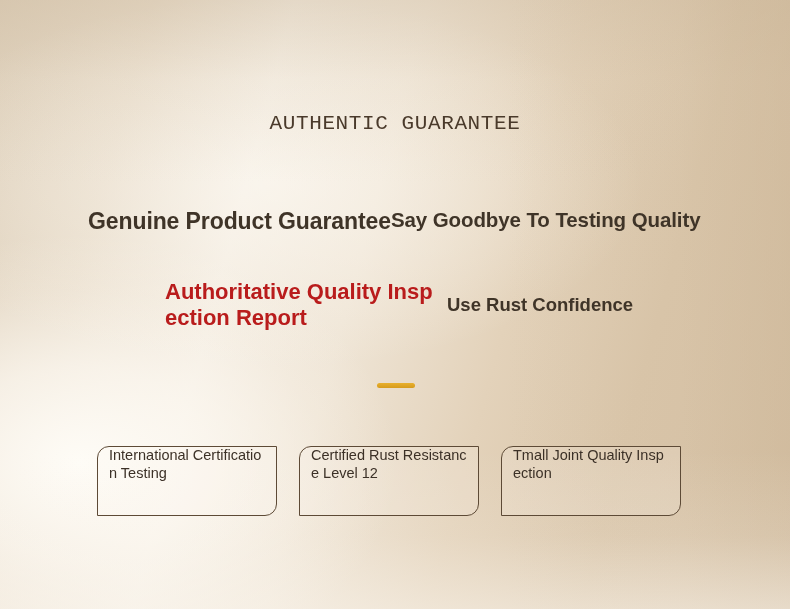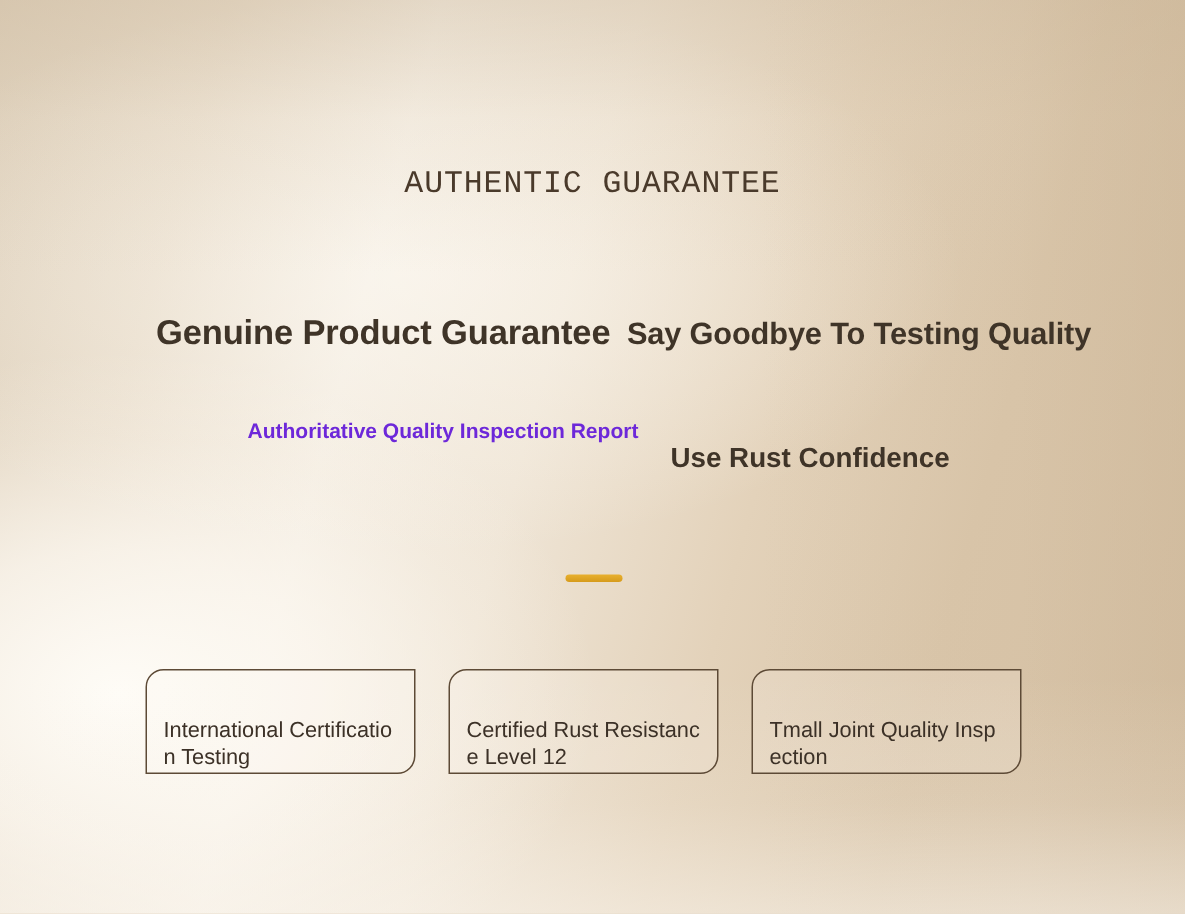--- a/index.html
+++ b/index.html
@@ -84,50 +84,49 @@
     font-family: Liberation Mono, monospace;
     font-size: 21px;
     letter-spacing: 0.6px;
     color: #4a3a2b;
     white-space: nowrap;
   }
 
   
   .headline-row {
     position: absolute;
-    left: 104px;
+    left: 88px;
     top: 208px;
     display: flex;
-    align-items: flex-end;
+    align-items: flex-start;
     white-space: nowrap;
-    gap: 11px;
   }
   .headline-primary {
     font-size: 23px;
     font-weight: bold;
     color: #3f3428;
     letter-spacing: -0.1px;
   }
   .headline-secondary {
     font-size: 20.5px;
     font-weight: bold;
     color: #3f3428;
     letter-spacing: -0.1px;
   }
 
   
   .subhead-block {
     position: absolute;
     left: 165px;
     top: 279px;
     width: 270px;
-    font-size: 14px;
+    font-size: 22px;
     font-weight: bold;
     line-height: 1.17;
-    color: #6d28d9;
+    color: #b91c1c;
     word-break: break-all;
   }
   .subhead-side {
     position: absolute;
     left: 447px;
     top: 294px;
     font-size: 18.5px;
     font-weight: bold;
     color: #3f3428;
     white-space: nowrap;
@@ -153,21 +152,21 @@
     gap: 22px;
   }
   .badge {
     position: relative;
     width: 180px;
     height: 70px;
     box-sizing: border-box;
     border: 1px solid #5d4a36;
     border-radius: 12px 0 12px 0;
     display: flex;
-    align-items: flex-end;
+    align-items: flex-start;
     padding: 0 11px;
     background: rgba(255,252,246,0.18);
   }
   .badge-text {
     font-size: 14.5px;
     line-height: 1.24;
     color: #3c3127;
     word-break: break-all;
   }
 </style>

